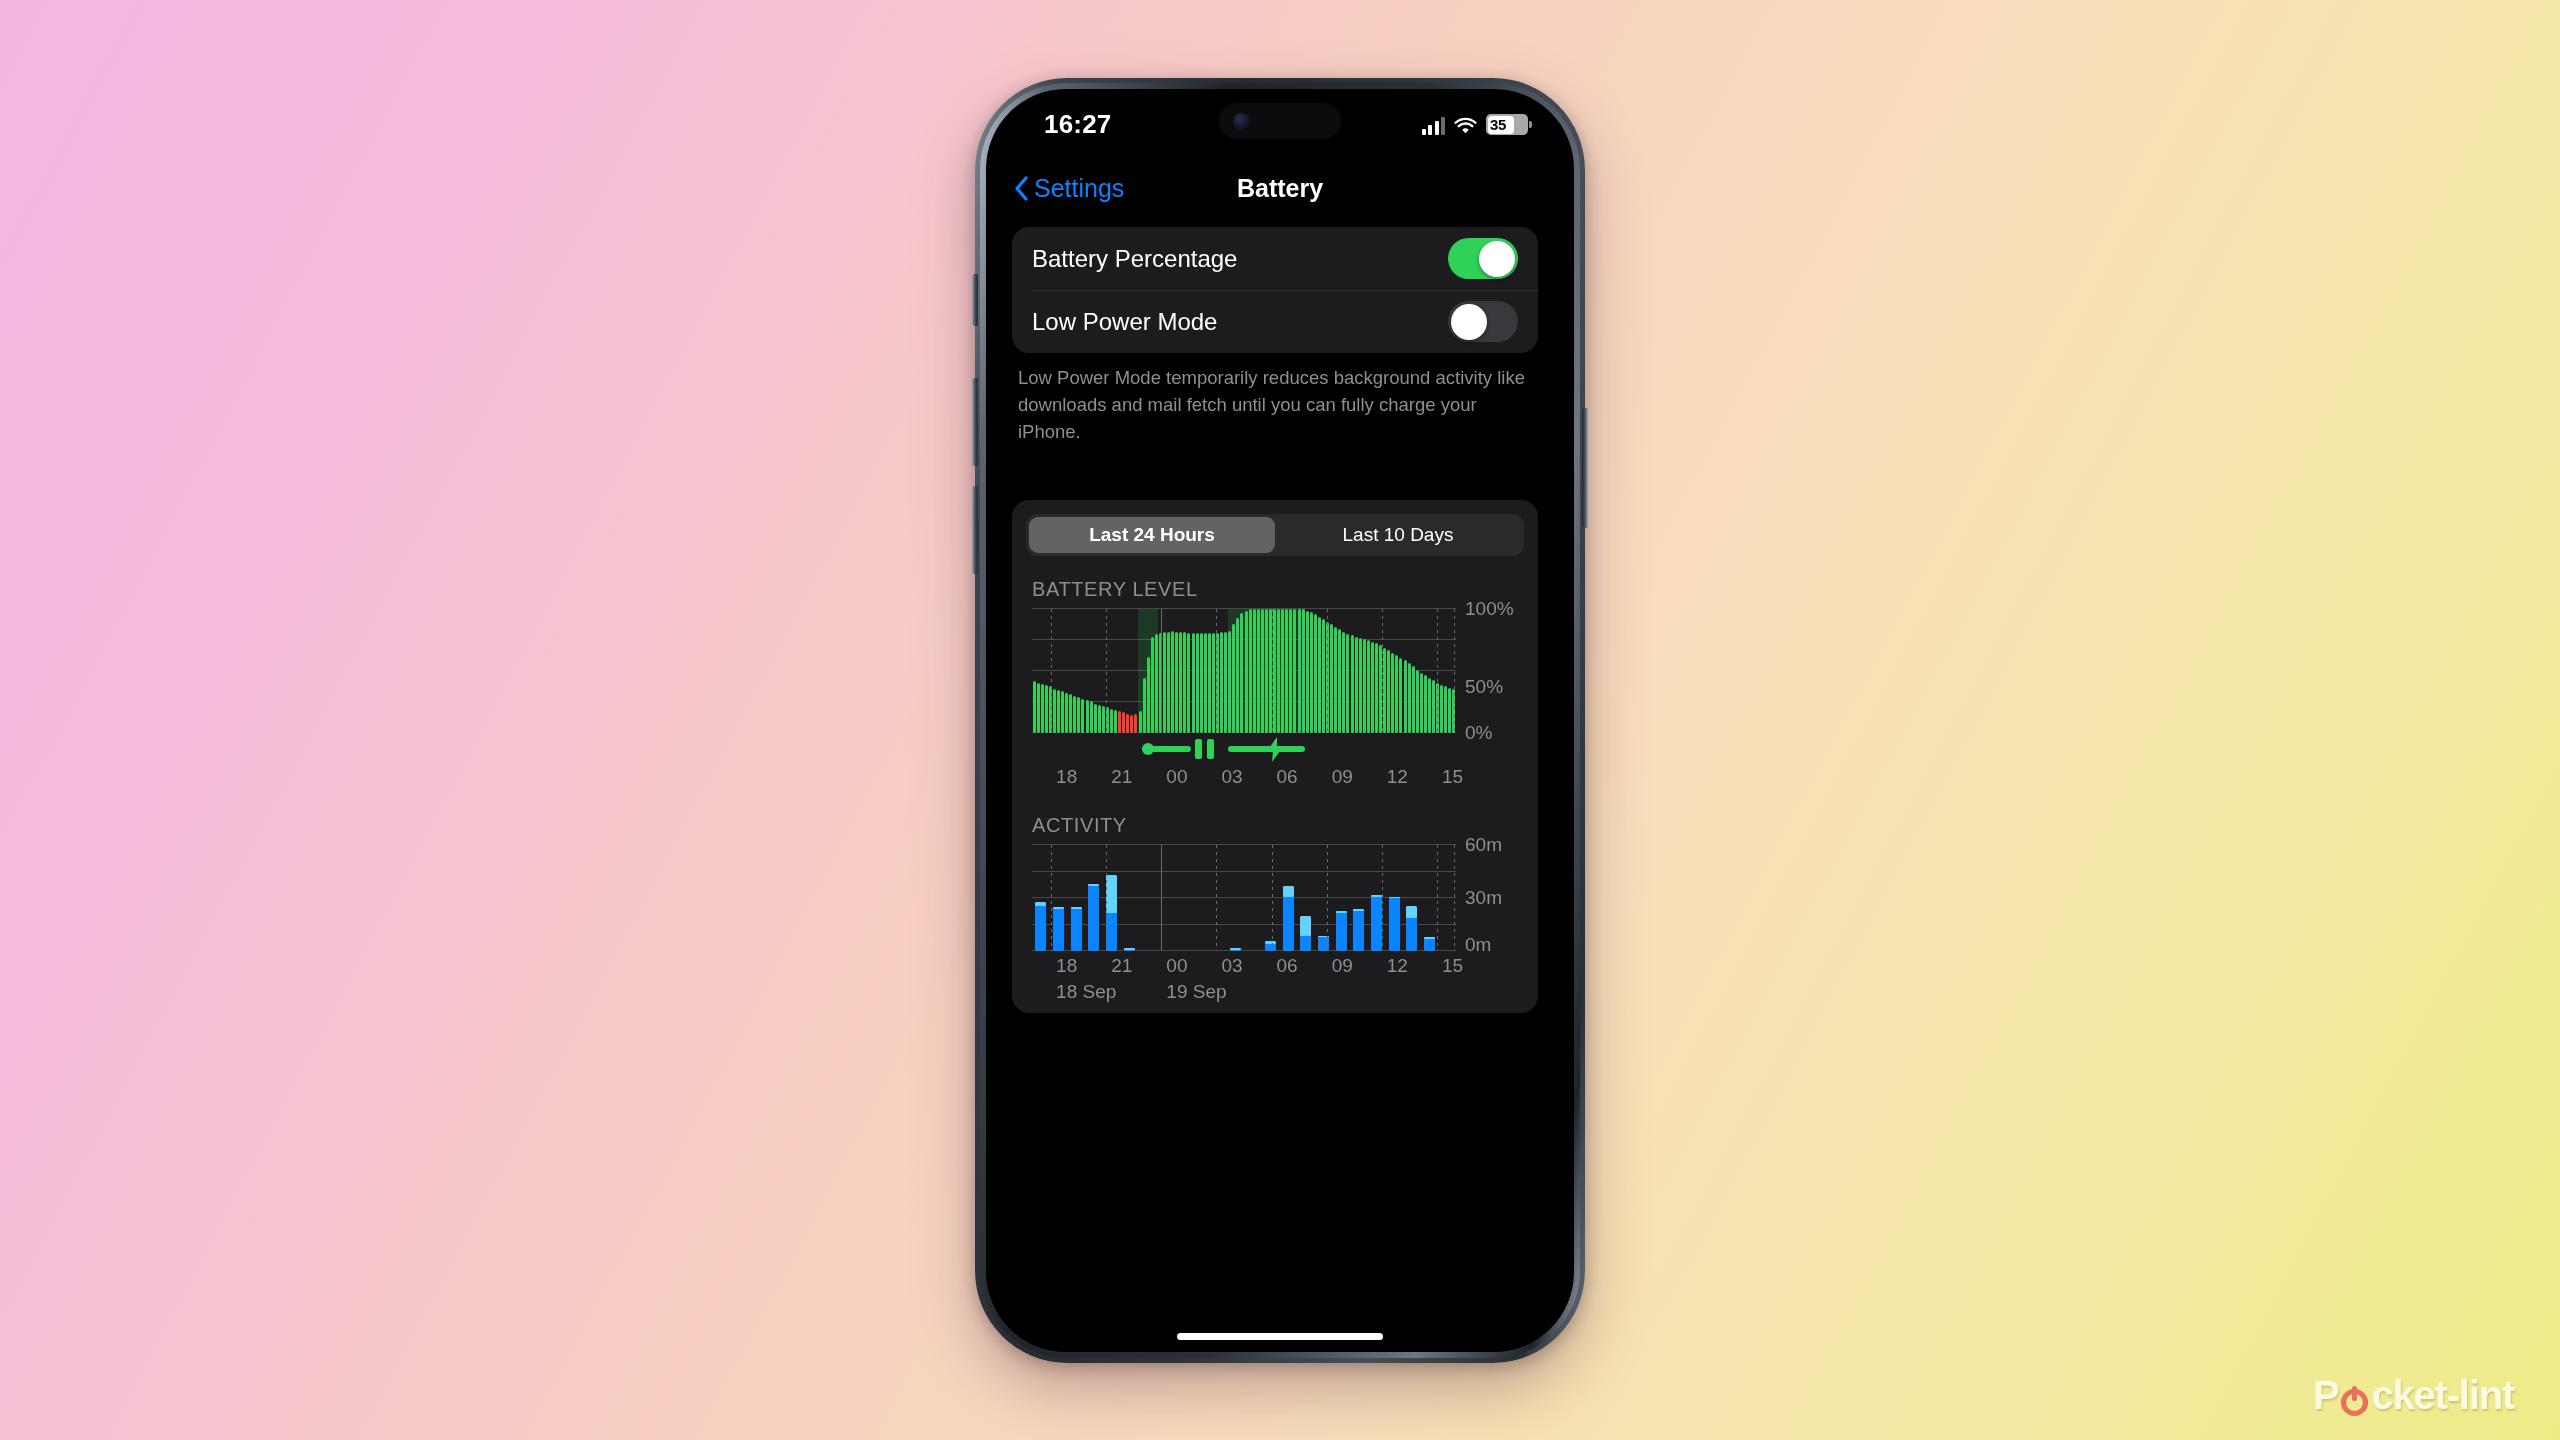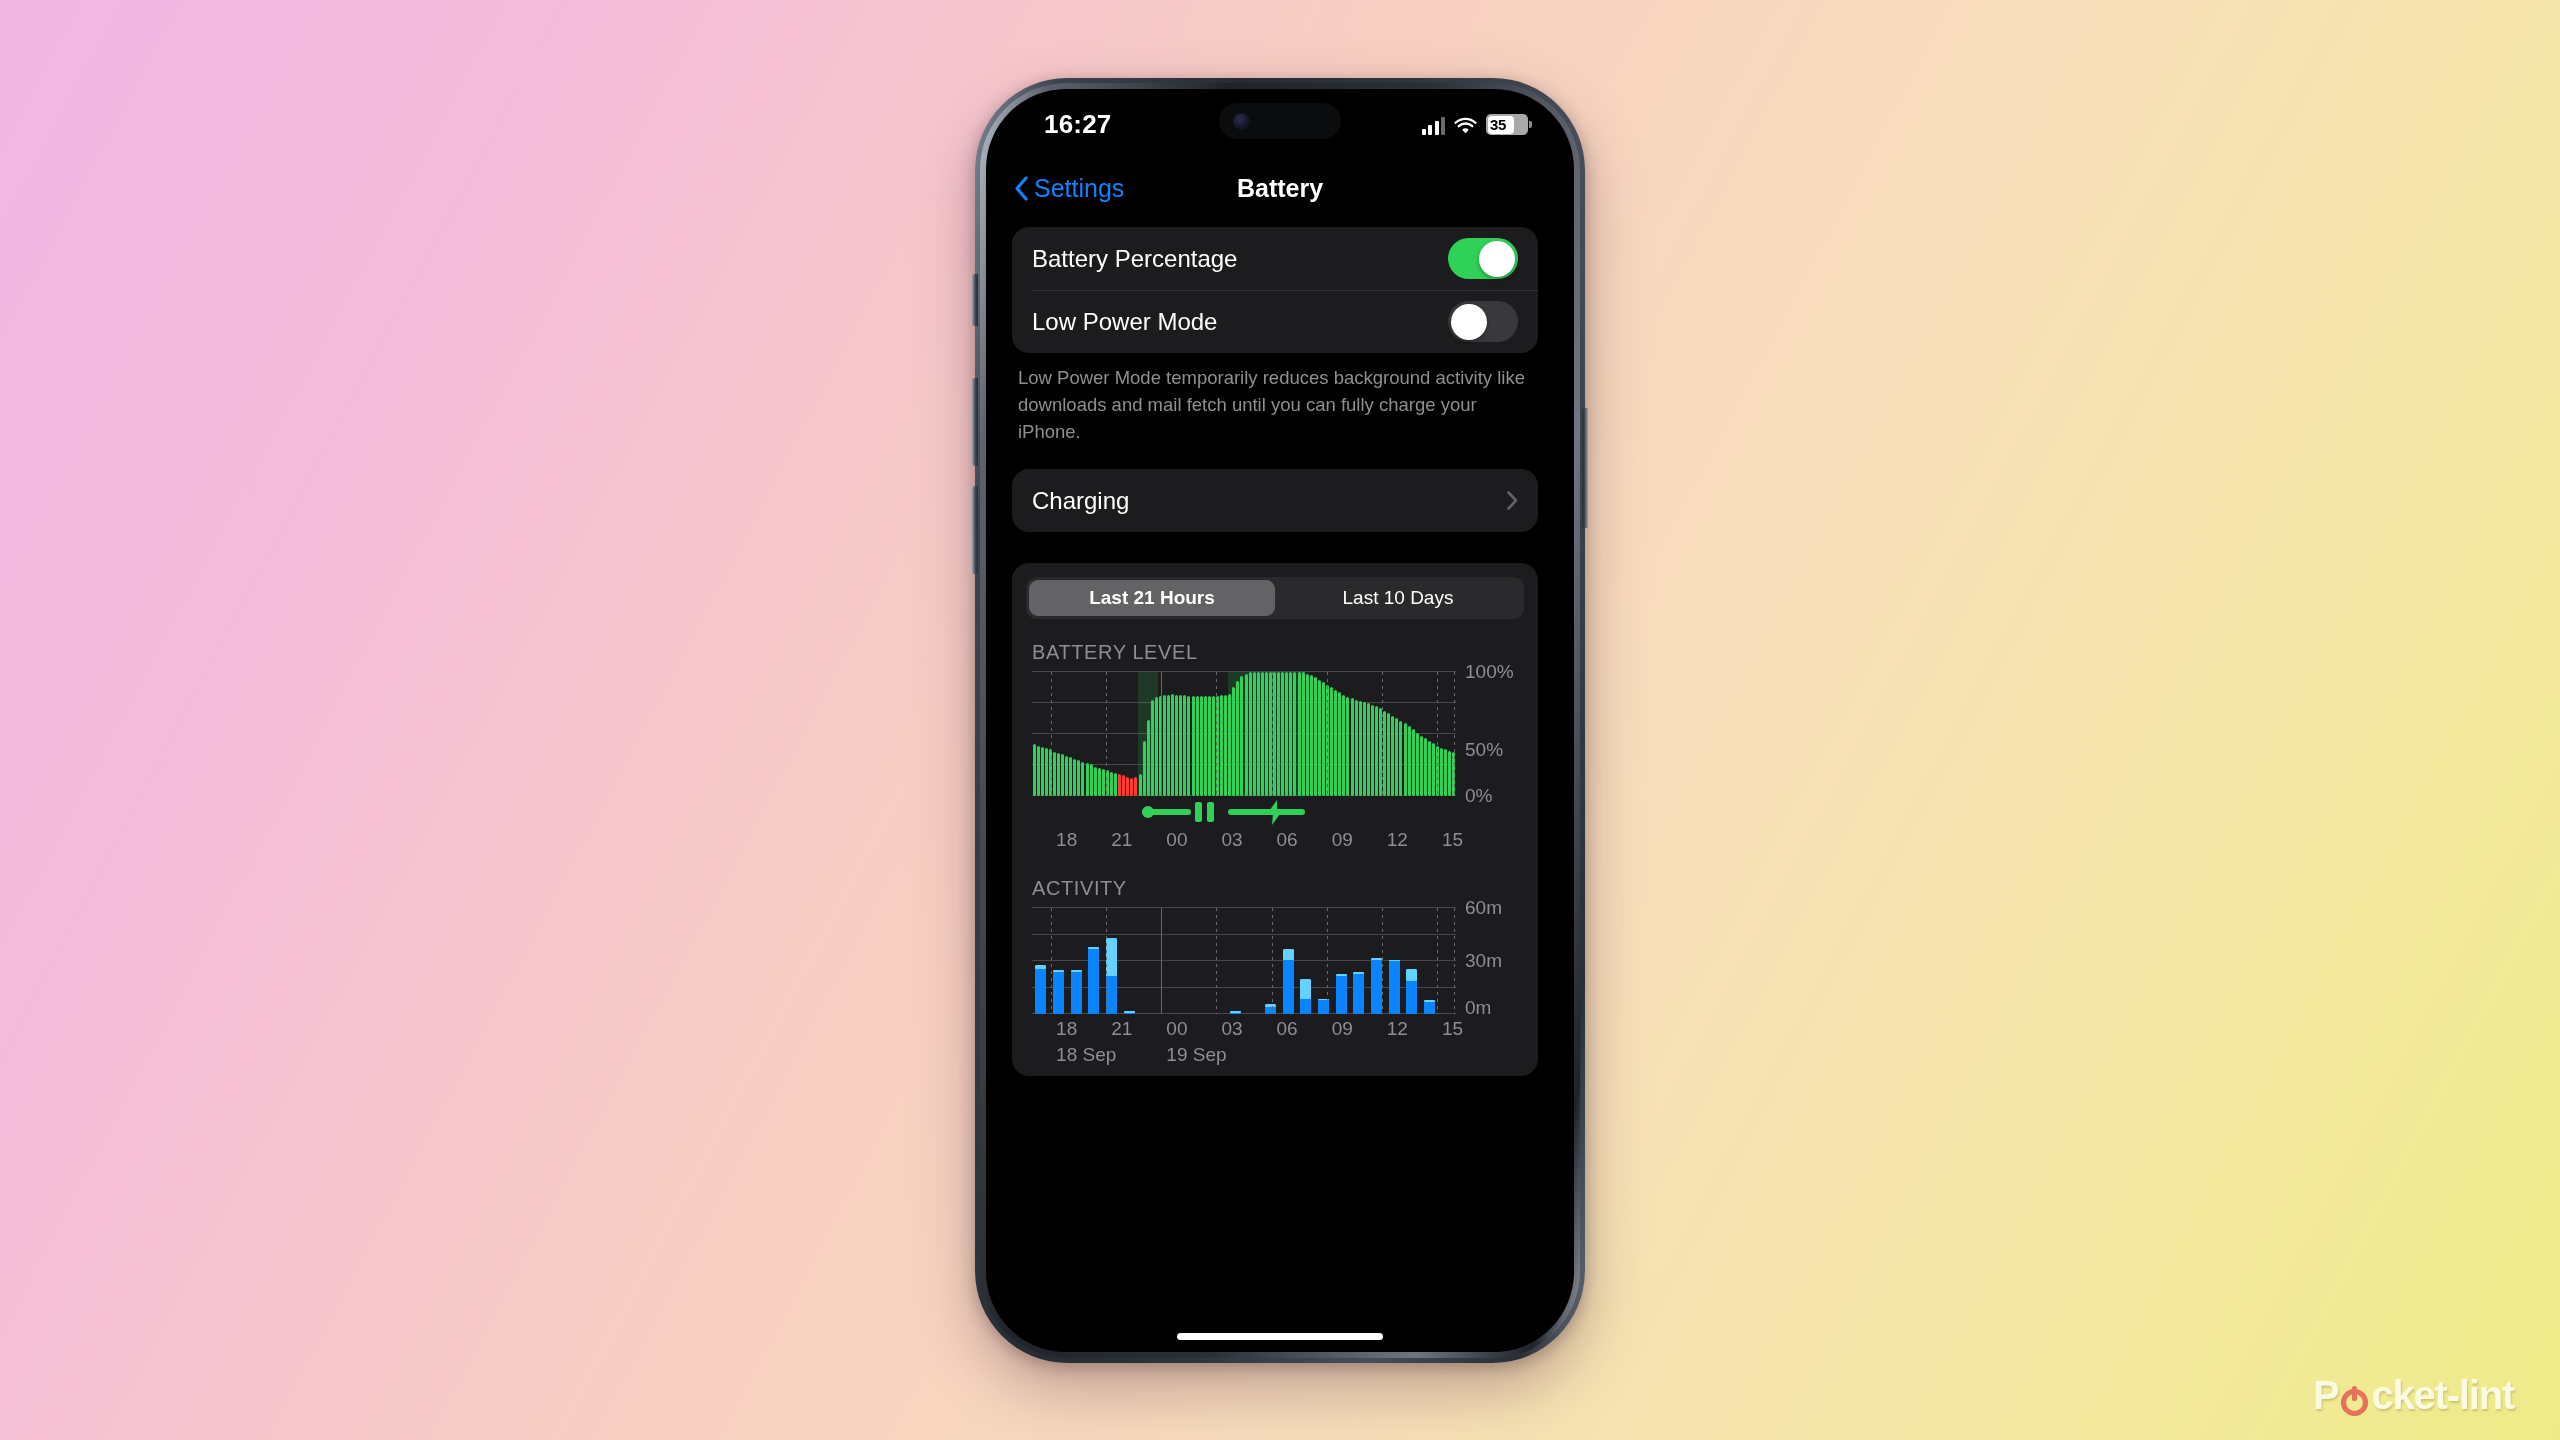--- a/index.html
+++ b/index.html
@@ -313,32 +313,26 @@
         <div class="row">
           <div class="row-label">Low Power Mode</div>
           <div class="toggle off">
               <div class="knob"></div>
             </div>
         </div>
       </div>
       <div class="footnote">Low Power Mode temporarily reduces background activity like downloads and mail fetch until you can fully charge your iPhone.</div>
 
       <div class="card" style="margin-top:24px">
-        <div class="row">
-          <div class="row-label">Charging</div>
-          <svg class="chev-right" viewBox="0 0 11 19">
-            <path d="M1.5 1.5 L9 9.5 L1.5 17.5" stroke="#636366" stroke-width="2.6" fill="none" stroke-linecap="round" stroke-linejoin="round"></path>
-          </svg>
-        </div>
       </div>
 
       <div class="card" id="usage-card">
 
         <div id="segmented">
-          <div class="seg active">Last 21 Hours</div>
+          <div class="seg active">Last 24 Hours</div>
           <div class="seg">Last 10 Days</div>
         </div>
 
 
         <div class="chart-head">BATTERY LEVEL</div>
         <div class="chart-block">
           <div class="chart-flex">
             <div class="plot" id="batt-plot" style="height:124px">
                 <div class="grid-h" style="bottom: 124px;"></div>
                 <div class="grid-h" style="bottom: 93px;"></div>

